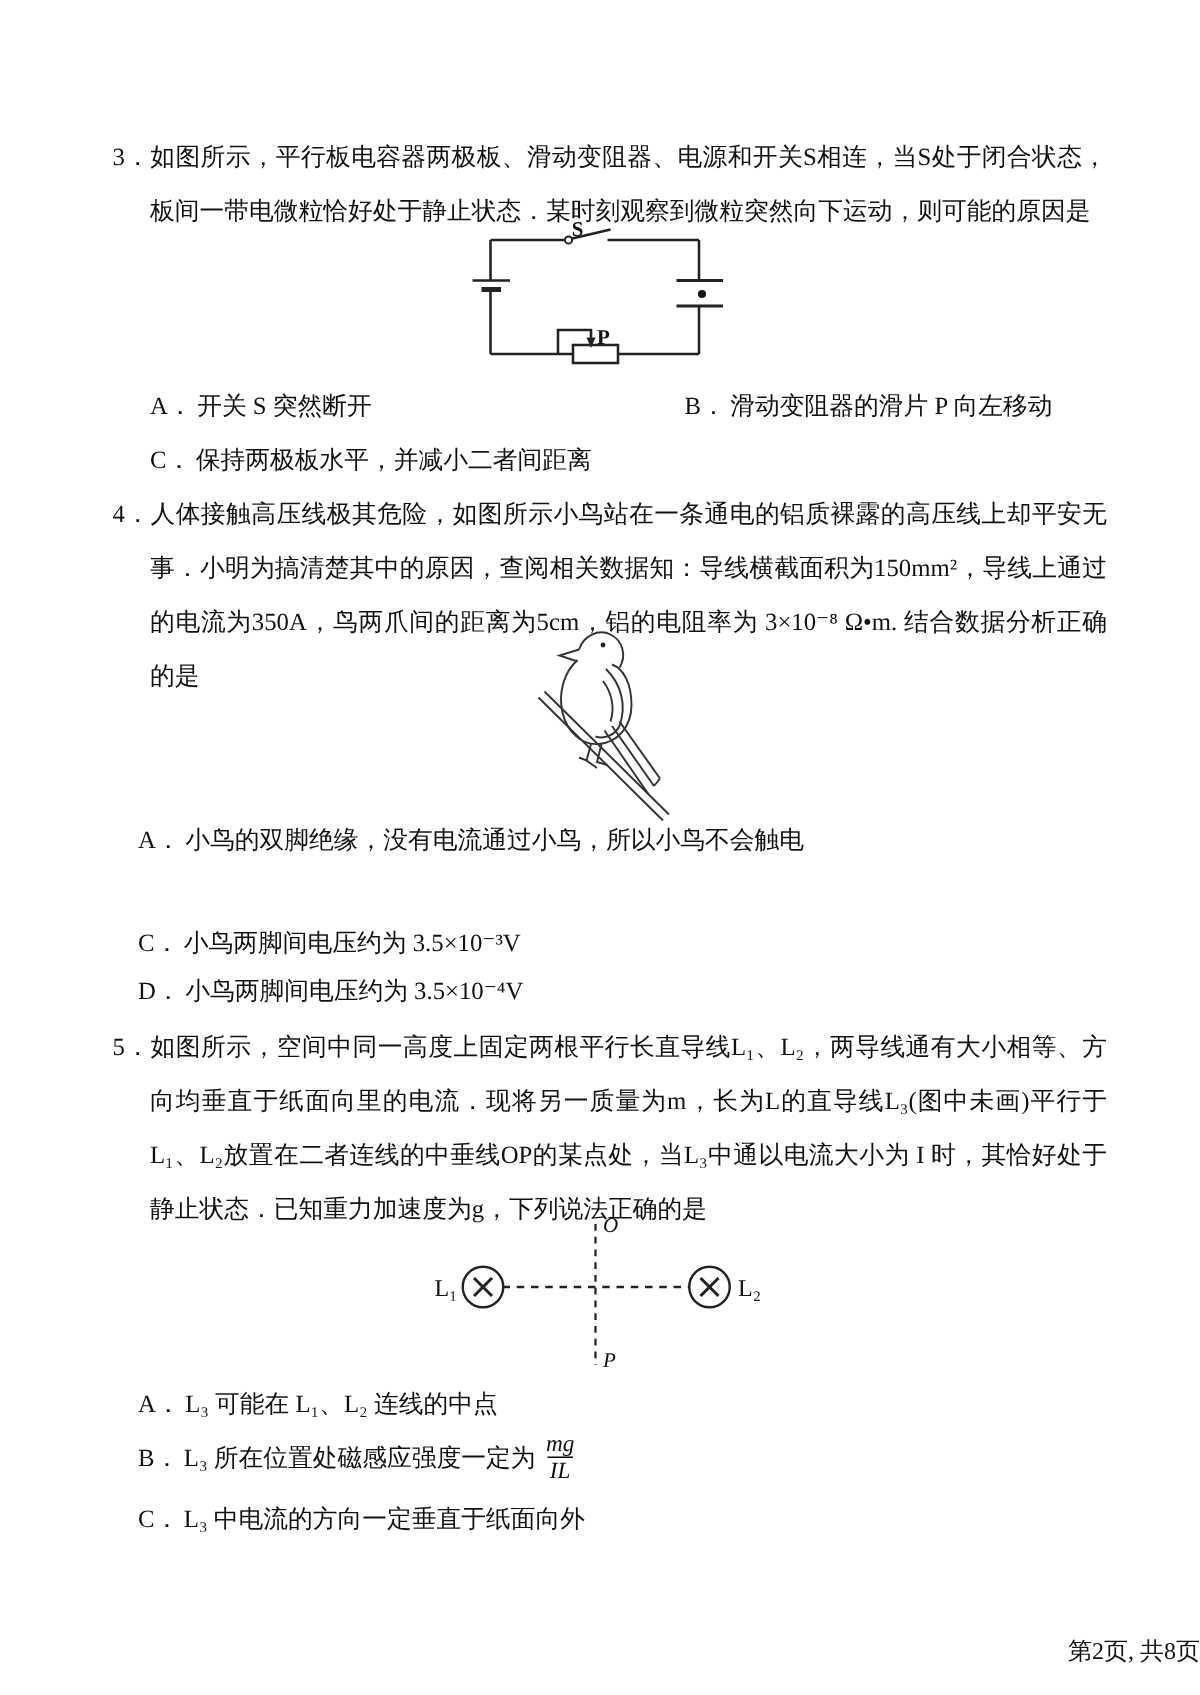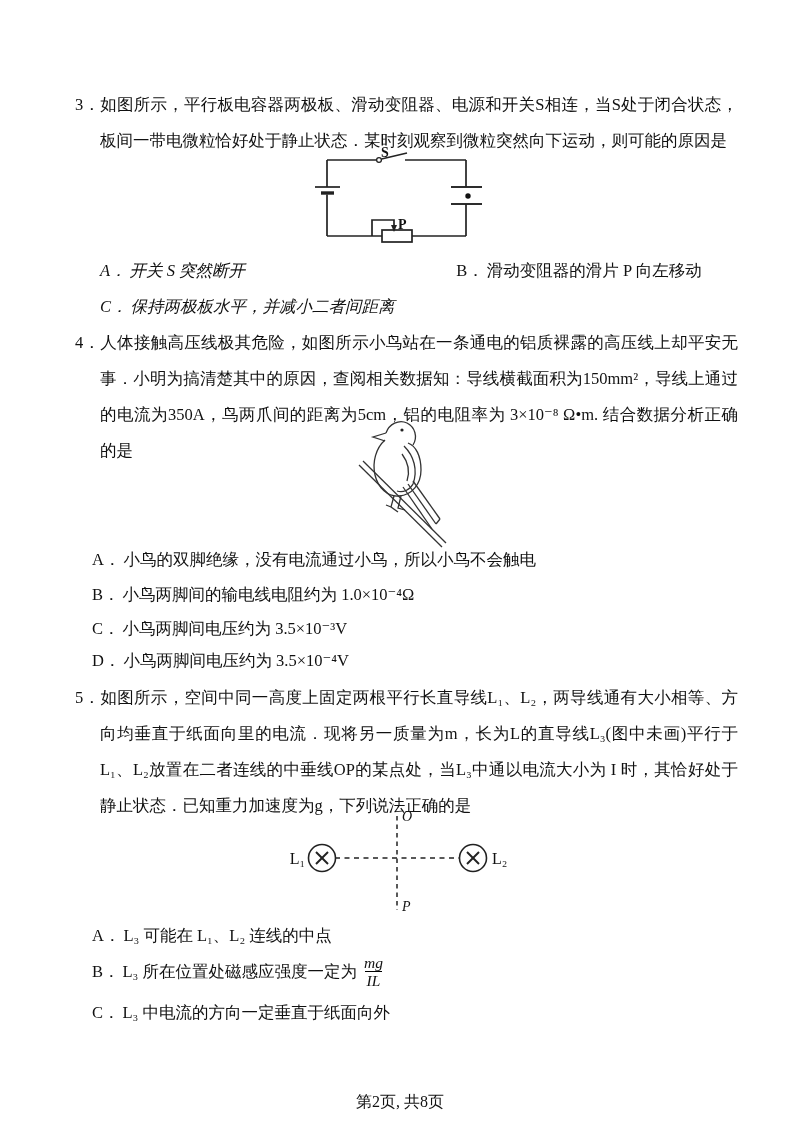--- a/index.html
+++ b/index.html
@@ -9,35 +9,35 @@
     font-family:"Liberation Serif","DejaVu Serif",serif;
     font-size:16.5px; overflow:hidden;
   }
   .question {
     position:absolute; left:75px; width:638px;
     padding-left:25px; text-indent:-25px;
     line-height:36px; text-align:justify;
   }
   .qnum { display:inline; }
   .optrow { position:absolute; left:100px; width:648px; display:flex; line-height:24px; }
-  .optrow .cell  { width:310px;font-style:italic; }
+  .optrow .cell  { width:310px; }
   .optrow .cell2 { flex:1;text-align:center; }
   .opt { position:absolute; left:92px; width:640px; line-height:24px; }
   .optlabel { margin-right:3px; }
   .opt-flex { display:flex; align-items:center; }
   .frac {
     display:inline-flex; flex-direction:column; align-items:center;
     font-style:italic; line-height:1.1; margin-left:7px; font-size:15.5px;
     vertical-align:middle;
   }
   .frac .den { border-top:1.4px solid #000; padding:0 2px; }
   .figure { position:absolute; }
   .footer {
     position:absolute; left:0; right:0; top:1074px;
-    text-align:center; font-size:16px; line-height:24px;
+    text-align:right; font-size:16px; line-height:24px;
   }
   svg { display:block; }
   svg text { font-family:"Liberation Serif","DejaVu Serif",serif; fill:#111; }
   .lbl-bold   { font-weight:bold; font-size:14px; }
   .lbl-italic { font-style:italic; font-size:14px; }
   .lbl-plain  { font-size:16px; }
 </style>
 </head>
 <body>
 
@@ -105,21 +105,20 @@
       <path d="M86,106 L90,101"></path>
 
       <path d="M44,78 L41,89 L36,87"></path>
       <path d="M51,78 L48,90 L55,92"></path>
       <path d="M41,89 L48,94"></path>
     </g>
     <circle cx="52" cy="12" r="1.6" fill="#222"></circle>
   </svg>
 
   <div class="opt" style="top:532px"><span class="optlabel">A．</span><span>小鸟的双脚绝缘，没有电流通过小鸟，所以小鸟不会触电</span></div>
-  <div class="opt" style="top:567px"><span class="optlabel">B．</span><span>小鸟两脚间的输电线电阻约为 1.0×10⁻⁴Ω</span></div>
   <div class="opt" style="top:601px"><span class="optlabel">C．</span><span>小鸟两脚间电压约为 3.5×10⁻³V</span></div>
   <div class="opt" style="top:633px"><span class="optlabel">D．</span><span>小鸟两脚间电压约为 3.5×10⁻⁴V</span></div>
 
   <div class="question" style="top:664px"><span class="qnum">5．</span><span>如图所示，空间中同一高度上固定两根平行长直导线L₁、L₂，两导线通有大小相等、方向均垂直于纸面向里的电流．现将另一质量为m，长为L的直导线L₃(图中未画)平行于L₁、L₂放置在二者连线的中垂线OP的某点处，当L₃中通以电流大小为 I 时，其恰好处于静止状态．已知重力加速度为g，下列说法正确的是</span></div>
 
   <svg class="figure" style="left:272px; top:792px" width="256" height="112" viewBox="0 0 256 112">
     <g stroke="#222" fill="none">
 
       <line x1="125" y1="8" x2="125" y2="102" stroke-dasharray="4.5,4" stroke-width="1.5"></line>
 

